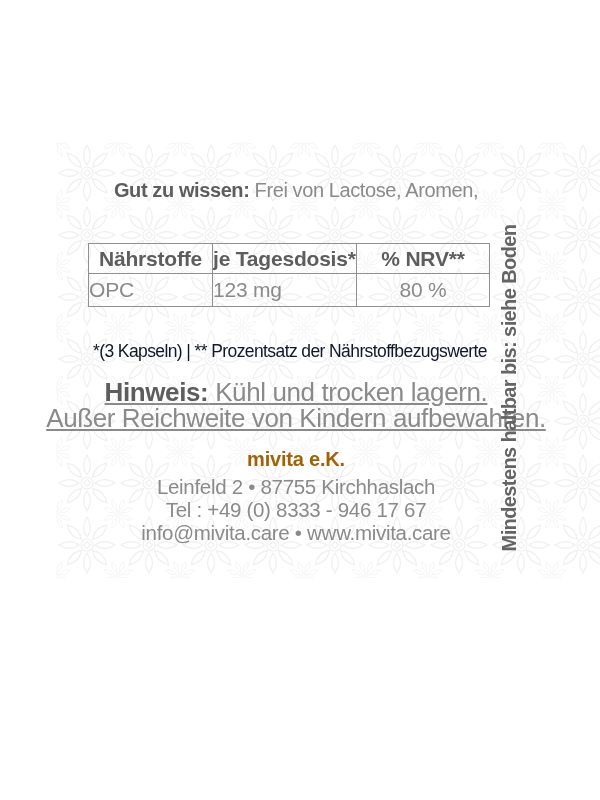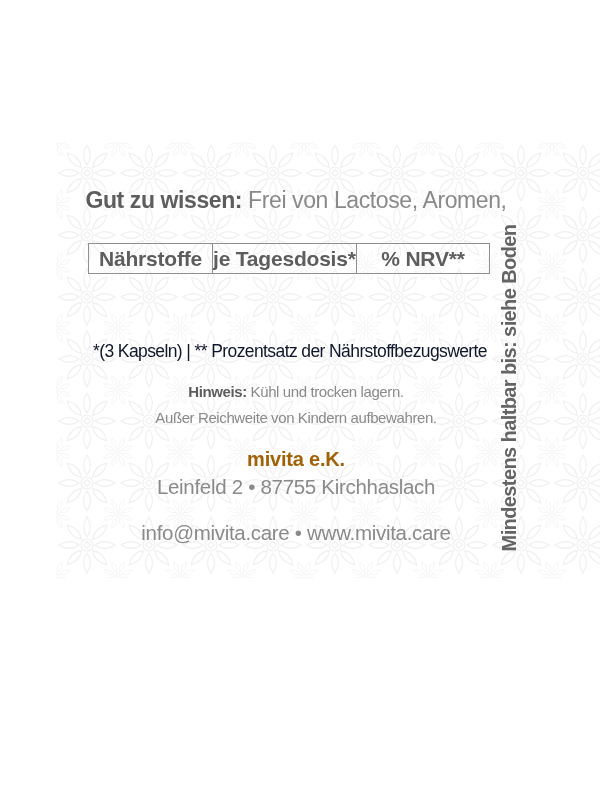--- a/index.html
+++ b/index.html
@@ -13,21 +13,21 @@
   }
   .watermark{
     position:absolute;left:56px;top:142px;
     pointer-events:none;
   }
   .block{
     position:absolute;left:40px;width:512px;
     text-align:center;
     color:#8a8a8a;
   }
-  .gtk{top:187px;font-size:23px;line-height:26px;letter-spacing:-0.4px;}
+  .gtk{top:177px;font-size:20px;line-height:26px;letter-spacing:-0.4px;}
   .lead{font-weight:bold;color:#5d5d5d;}
   .nutri-table{
     position:absolute;left:88px;top:243px;
     border-collapse:collapse;
     font-size:21px;color:#8a8a8a;
     table-layout:fixed;
   }
   .nutri-table td,.nutri-table th{
     border:1.5px solid #909090;
     padding:0;
@@ -44,21 +44,21 @@
   .col-n{width:123px;text-align:left;padding-left:14px;}
   .col-d{width:143px;text-align:left;}
   .col-p{width:132px;text-align:center;}
   th.col-n{text-align:center;padding-left:0;}
   .footnote{
     position:absolute;left:68px;top:341px;width:444px;
     text-align:center;color:#0f172a;
     font-size:17.5px;letter-spacing:-0.6px;
     white-space:nowrap;
   }
-  .notice{top:379px;font-size:15px;line-height:26px;letter-spacing:-0.4px;}
+  .notice{top:379px;font-size:26px;line-height:26px;letter-spacing:-0.4px;text-decoration:underline;}
   .company-name{top:447px;font-size:20px;color:#a16207;line-height:24px;font-weight:bold;}
   .contact{top:475px;font-size:20.5px;line-height:23px;letter-spacing:-0.3px;}
   .side-note{
     position:absolute;top:388px;left:509px;
     transform:translate(-50%,-50%) rotate(-90deg);
     white-space:nowrap;
     font-weight:bold;font-size:20px;
     letter-spacing:-0.6px;
     color:#646464;
   }
@@ -99,30 +99,35 @@
 
 <table class="nutri-table">
   <thead>
     <tr>
       <th class="col-n">Nährstoffe</th>
       <th class="col-d">je Tagesdosis*</th>
       <th class="col-p">% NRV**</th>
     </tr>
   </thead>
   <tbody>
+    <tr>
+      <td class="col-n">OPC</td>
+      <td class="col-d">123 mg</td>
+      <td class="col-p">80 %</td>
+    </tr>
   </tbody>
 </table>
 
 <div class="footnote">*(3 Kapseln) | ** Prozentsatz der Nährstoffbezugswerte</div>
 
 <div class="block notice">
   <span class="lead">Hinweis:</span><span> Kühl und trocken lagern.</span><br>
   <span>Außer Reichweite von Kindern aufbewahren.</span>
 </div>
 
 <div class="block company-name">mivita e.K.</div>
 <div class="block contact">
   <span>Leinfeld 2 • 87755 Kirchhaslach</span><br>
-  <br>
+  <span>Tel : +49 (0) 8333 - 946 17 67</span><br>
   <span>info@mivita.care • www.mivita.care</span>
 </div>
 
 <div class="side-note">Mindestens haltbar bis: siehe Boden</div>
 
 </body></html>

